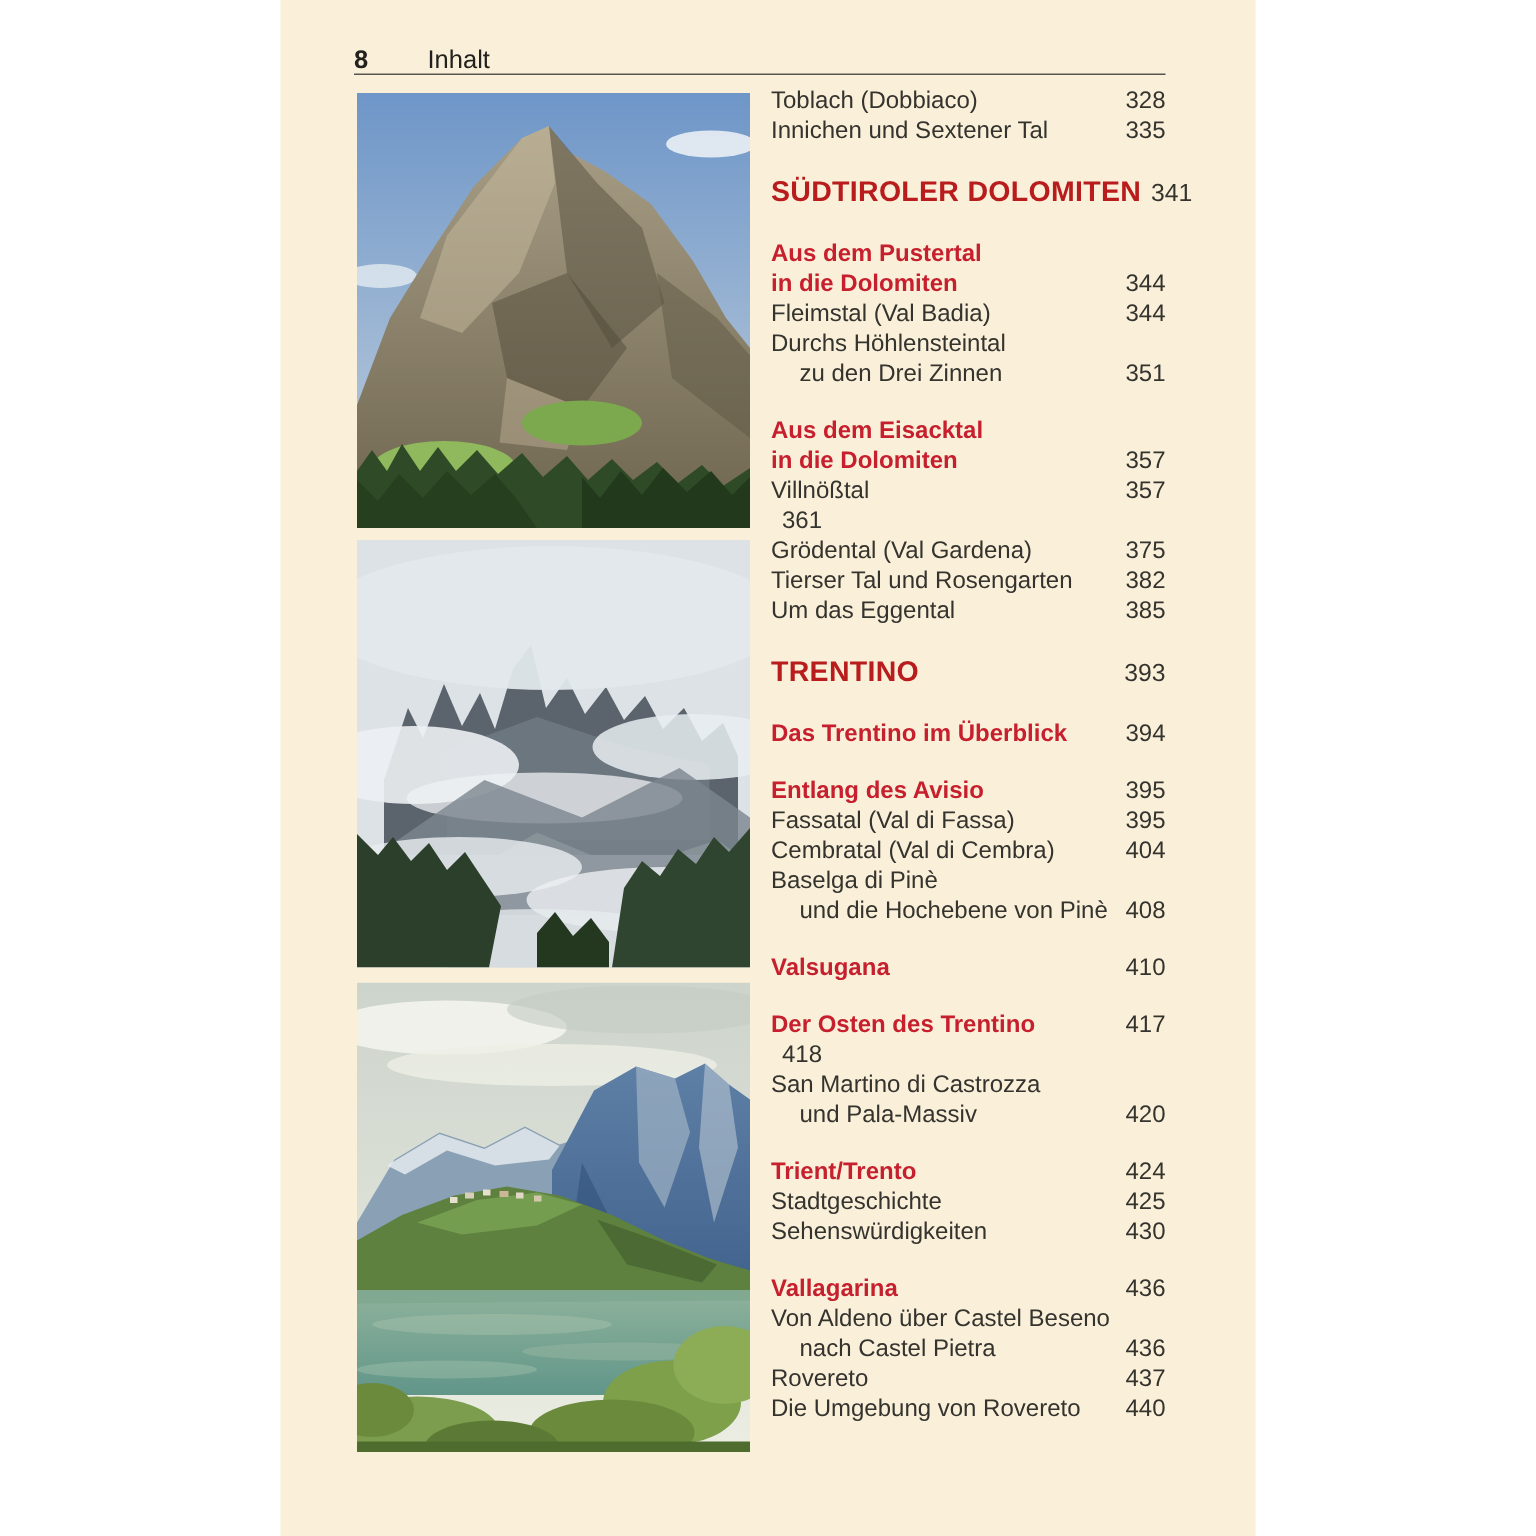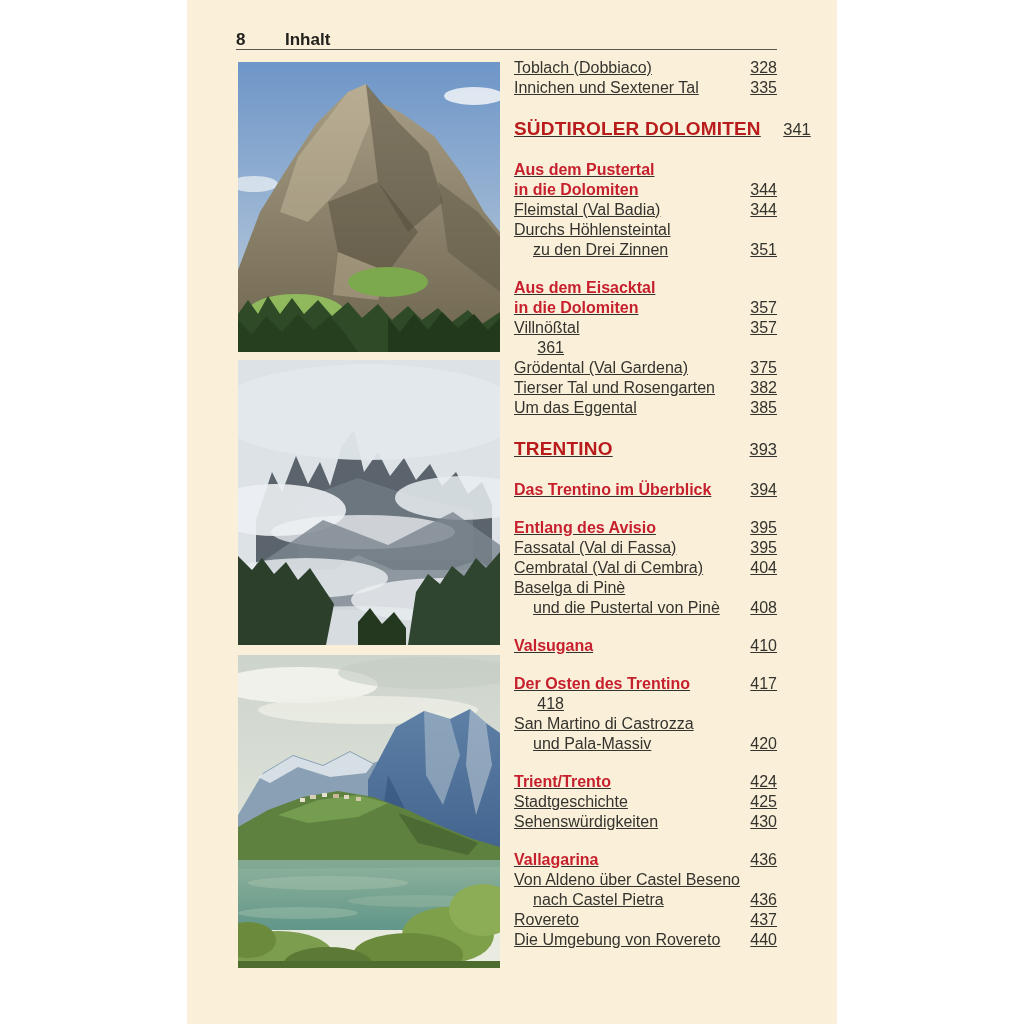--- a/index.html
+++ b/index.html
@@ -12,42 +12,42 @@
     position:absolute;left:187px;top:0;width:650px;height:1024px;
     background:#FAF0DA;
   }
   
   .hdr-num{
     position:absolute;left:49px;top:30px;
     font-size:17px;font-weight:bold;color:#22211D;
   }
   .hdr-title{
     position:absolute;left:98px;top:30px;
-    font-size:17px;font-weight:bold;color:#22211D;
+    font-size:17px;font-weight:normal;color:#22211D;
   }
   .hdr-rule{
     position:absolute;left:49px;top:49px;width:541px;height:1px;
     background:#56554F;
   }
   
   .photos{position:absolute;left:51px;top:62px;width:262px;}
   .photo{display:block;width:262px;}
   .photo svg{display:block;}
   .gap8{height:8px;}
   .gap10{height:10px;}
   
   .toc{
     position:absolute;left:327px;top:58px;width:263px;
     color:#34332E;font-size:16px;line-height:20px;
   }
   .block{margin-top:18px;}
   .block:first-child{margin-top:0;}
-  .row{display:flex;align-items:baseline;text-decoration:underline;}
+  .row{display:flex;align-items:baseline;}
   .row .txt{flex:1;white-space:nowrap;}
-  .row .pg{margin-left:20px;min-width:30px;text-align:right;white-space:nowrap;}
+  .row .pg{margin-left:4px;min-width:30px;text-align:right;white-space:nowrap;}
   .row.indent .txt{padding-left:19px;}
   .chapter .row{line-height:26px;}
   .chapter .txt{
     font-weight:bold;font-size:19px;color:#b91c1c;letter-spacing:.2px;
   }
   .chapter .pg{font-size:16.5px;color:#34332E;text-align:right;}
   .section-line .txt{font-weight:bold;color:#C61F2D;}
 </style>
 </head>
 <body>
@@ -256,21 +256,21 @@
     </div>
         <div class="row">
       <span class="txt">Cembratal (Val di Cembra)</span>
       <span class="pg">404</span>
     </div>
         <div class="row">
       <span class="txt">Baselga di Pinè</span>
       <span class="pg"></span>
     </div>
         <div class="row indent">
-      <span class="txt">und die Pustertal von Pinè</span>
+      <span class="txt">und die Hochebene von Pinè</span>
       <span class="pg">408</span>
     </div>
       </div>
       <div class="block group">
         <div class="row section-line">
       <span class="txt">Valsugana</span>
       <span class="pg">410</span>
     </div>
       </div>
       <div class="block group">

